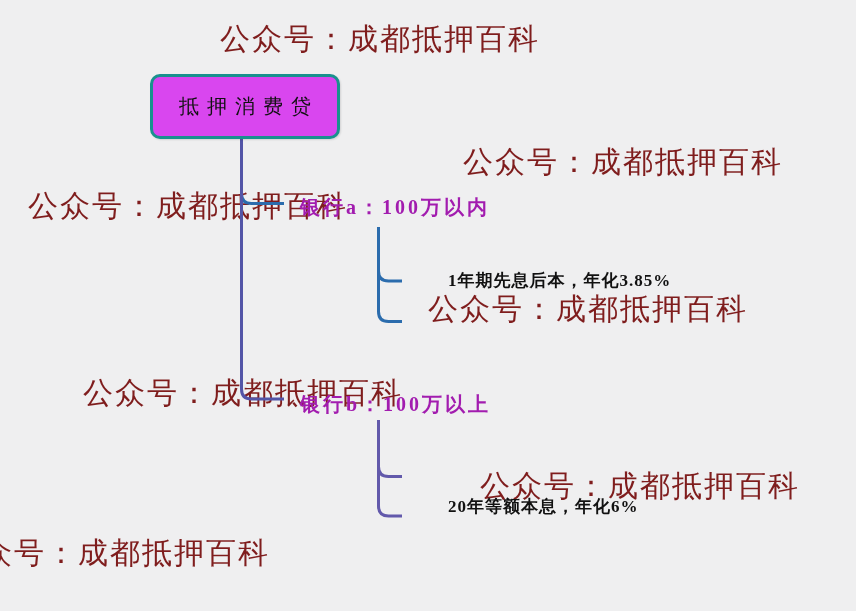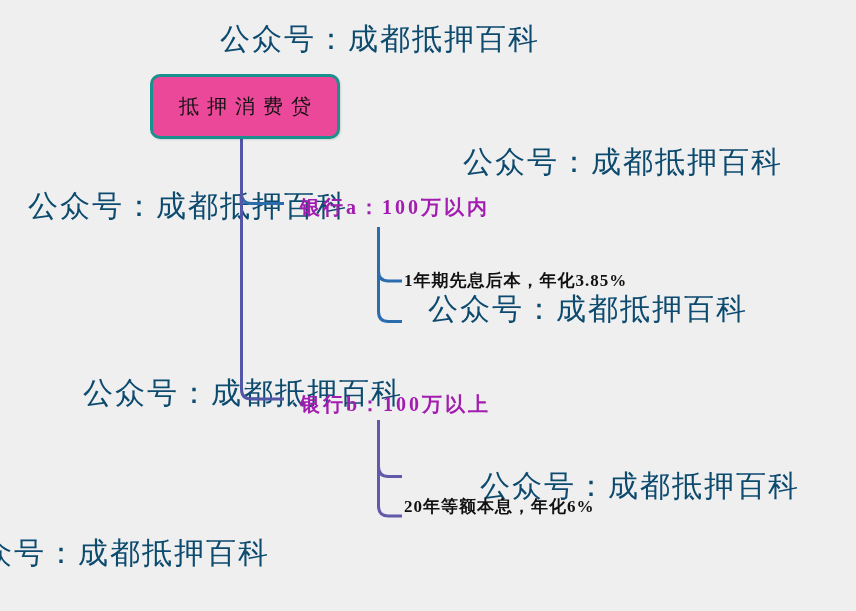--- a/index.html
+++ b/index.html
@@ -9,21 +9,21 @@
     background:#efeff0;
     overflow:hidden;
     font-family:"Liberation Serif","DejaVu Serif",serif;
   }
   
   .wm{
     position:absolute;
     font-size:30px;
     letter-spacing:2px;
     line-height:1.1;
-    color:#0c4a6e;
+    color:#7f1d1d;
     white-space:nowrap;
     z-index:1;
     user-select:none;
   }
   .wm1{left:220px;top:22px;}
   .wm2{left:463px;top:145px;}
   .wm3{left:28px;top:189px;}
   .wm4{left:428px;top:292px;}
   .wm5{left:83px;top:376px;}
   .wm6{left:480px;top:469px;}
@@ -34,21 +34,21 @@
   }
   .links path{fill:none;stroke-width:3;}
   
   .root{
     position:absolute;
     left:150px;top:74px;
     width:190px;height:65px;
     box-sizing:border-box;
     border:3px solid #19918e;
     border-radius:10px;
-    background:#ec4899;
+    background:#d946ef;
     box-shadow:1px 1px 2px rgba(0,0,0,0.12);
     display:flex;align-items:center;justify-content:center;
     z-index:3;
   }
   .root-label{
     font-size:20px;
     letter-spacing:8px;
     text-indent:8px;
     color:#111;
     white-space:nowrap;
@@ -69,20 +69,21 @@
   
   .sub{
     position:absolute;
     z-index:3;
     font-weight:bold;
     font-size:17px;
     letter-spacing:1px;
     line-height:20px;
     color:#111;
     white-space:nowrap;
+    margin-left:44px;
   }
   .s-a1{left:404px;top:271px;}
   .s-a2{left:404px;top:311px;}
   .s-b1{left:404px;top:467px;}
   .s-b2{left:404px;top:497px;}
 </style>
 </head>
 <body>
 
 <div class="stage">

